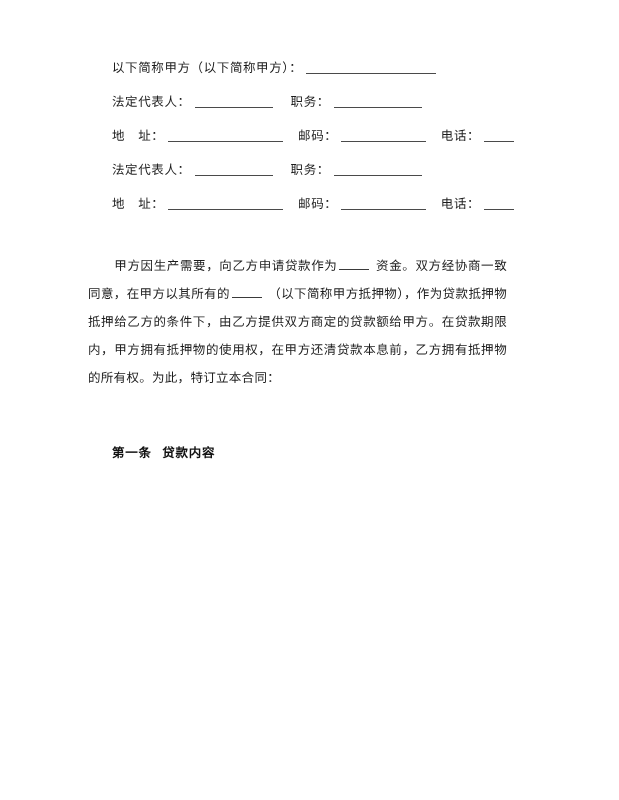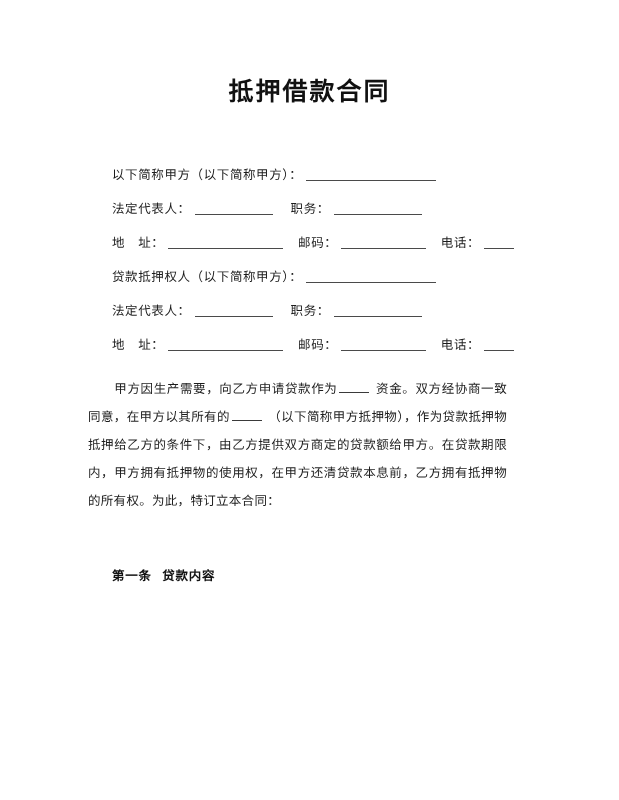--- a/index.html
+++ b/index.html
@@ -70,21 +70,21 @@
   .blank.w-lg   { width: 130px; }
   .blank.w-md   { width:  78px; }
   .blank.w-sm   { width:  88px; }
   .blank.w-addr { width: 152px; }
   .blank.w-post { width: 112px; }
   .blank.w-tel  { width:  40px; }
   .gap-mid  { display: inline-block; width: 14px; }
 
   
   .body-block {
-    margin-top: 24px;
+    margin-top: 42px;
     padding-left: 88px;
     padding-right: 112px;
   }
   .body-para {
     font-size: 12.5px;
     line-height: 28px;
     color: #1c1c1c;
     text-align: justify;
     letter-spacing: 0.3px;
     margin: 0;
@@ -113,21 +113,20 @@
     color: #121212;
     letter-spacing: 0.8px;
     margin: 0;
   }
 </style>
 </head>
 <body>
 
 <div class="page">
 
-  <h1 class="doc-title">抵押借款合同</h1>
 
   <div class="form-block">
 
   <div class="form-row">
         <span class="label">以下简称甲方（以下简称甲方）：</span>
         <span class="blank w-lg"></span>
         <span class="gap-mid"></span>
       </div>
       <div class="form-row">
         <span class="label">法定代表人：</span>
@@ -139,25 +138,20 @@
       </div>
       <div class="form-row">
         <span class="label">地　址：</span>
         <span class="blank w-addr"></span>
         <span class="gap-mid"></span>
         <span class="label">邮码：</span>
         <span class="blank w-post"></span>
         <span class="gap-mid"></span>
         <span class="label">电话：</span>
         <span class="blank w-tel"></span>
-        <span class="gap-mid"></span>
-      </div>
-      <div class="form-row">
-        <span class="label">贷款抵押权人（以下简称甲方）：</span>
-        <span class="blank w-lg"></span>
         <span class="gap-mid"></span>
       </div>
       <div class="form-row">
         <span class="label">法定代表人：</span>
         <span class="blank w-md"></span>
         <span class="gap-mid"></span>
         <span class="label">职务：</span>
         <span class="blank w-sm"></span>
         <span class="gap-mid"></span>
       </div>

